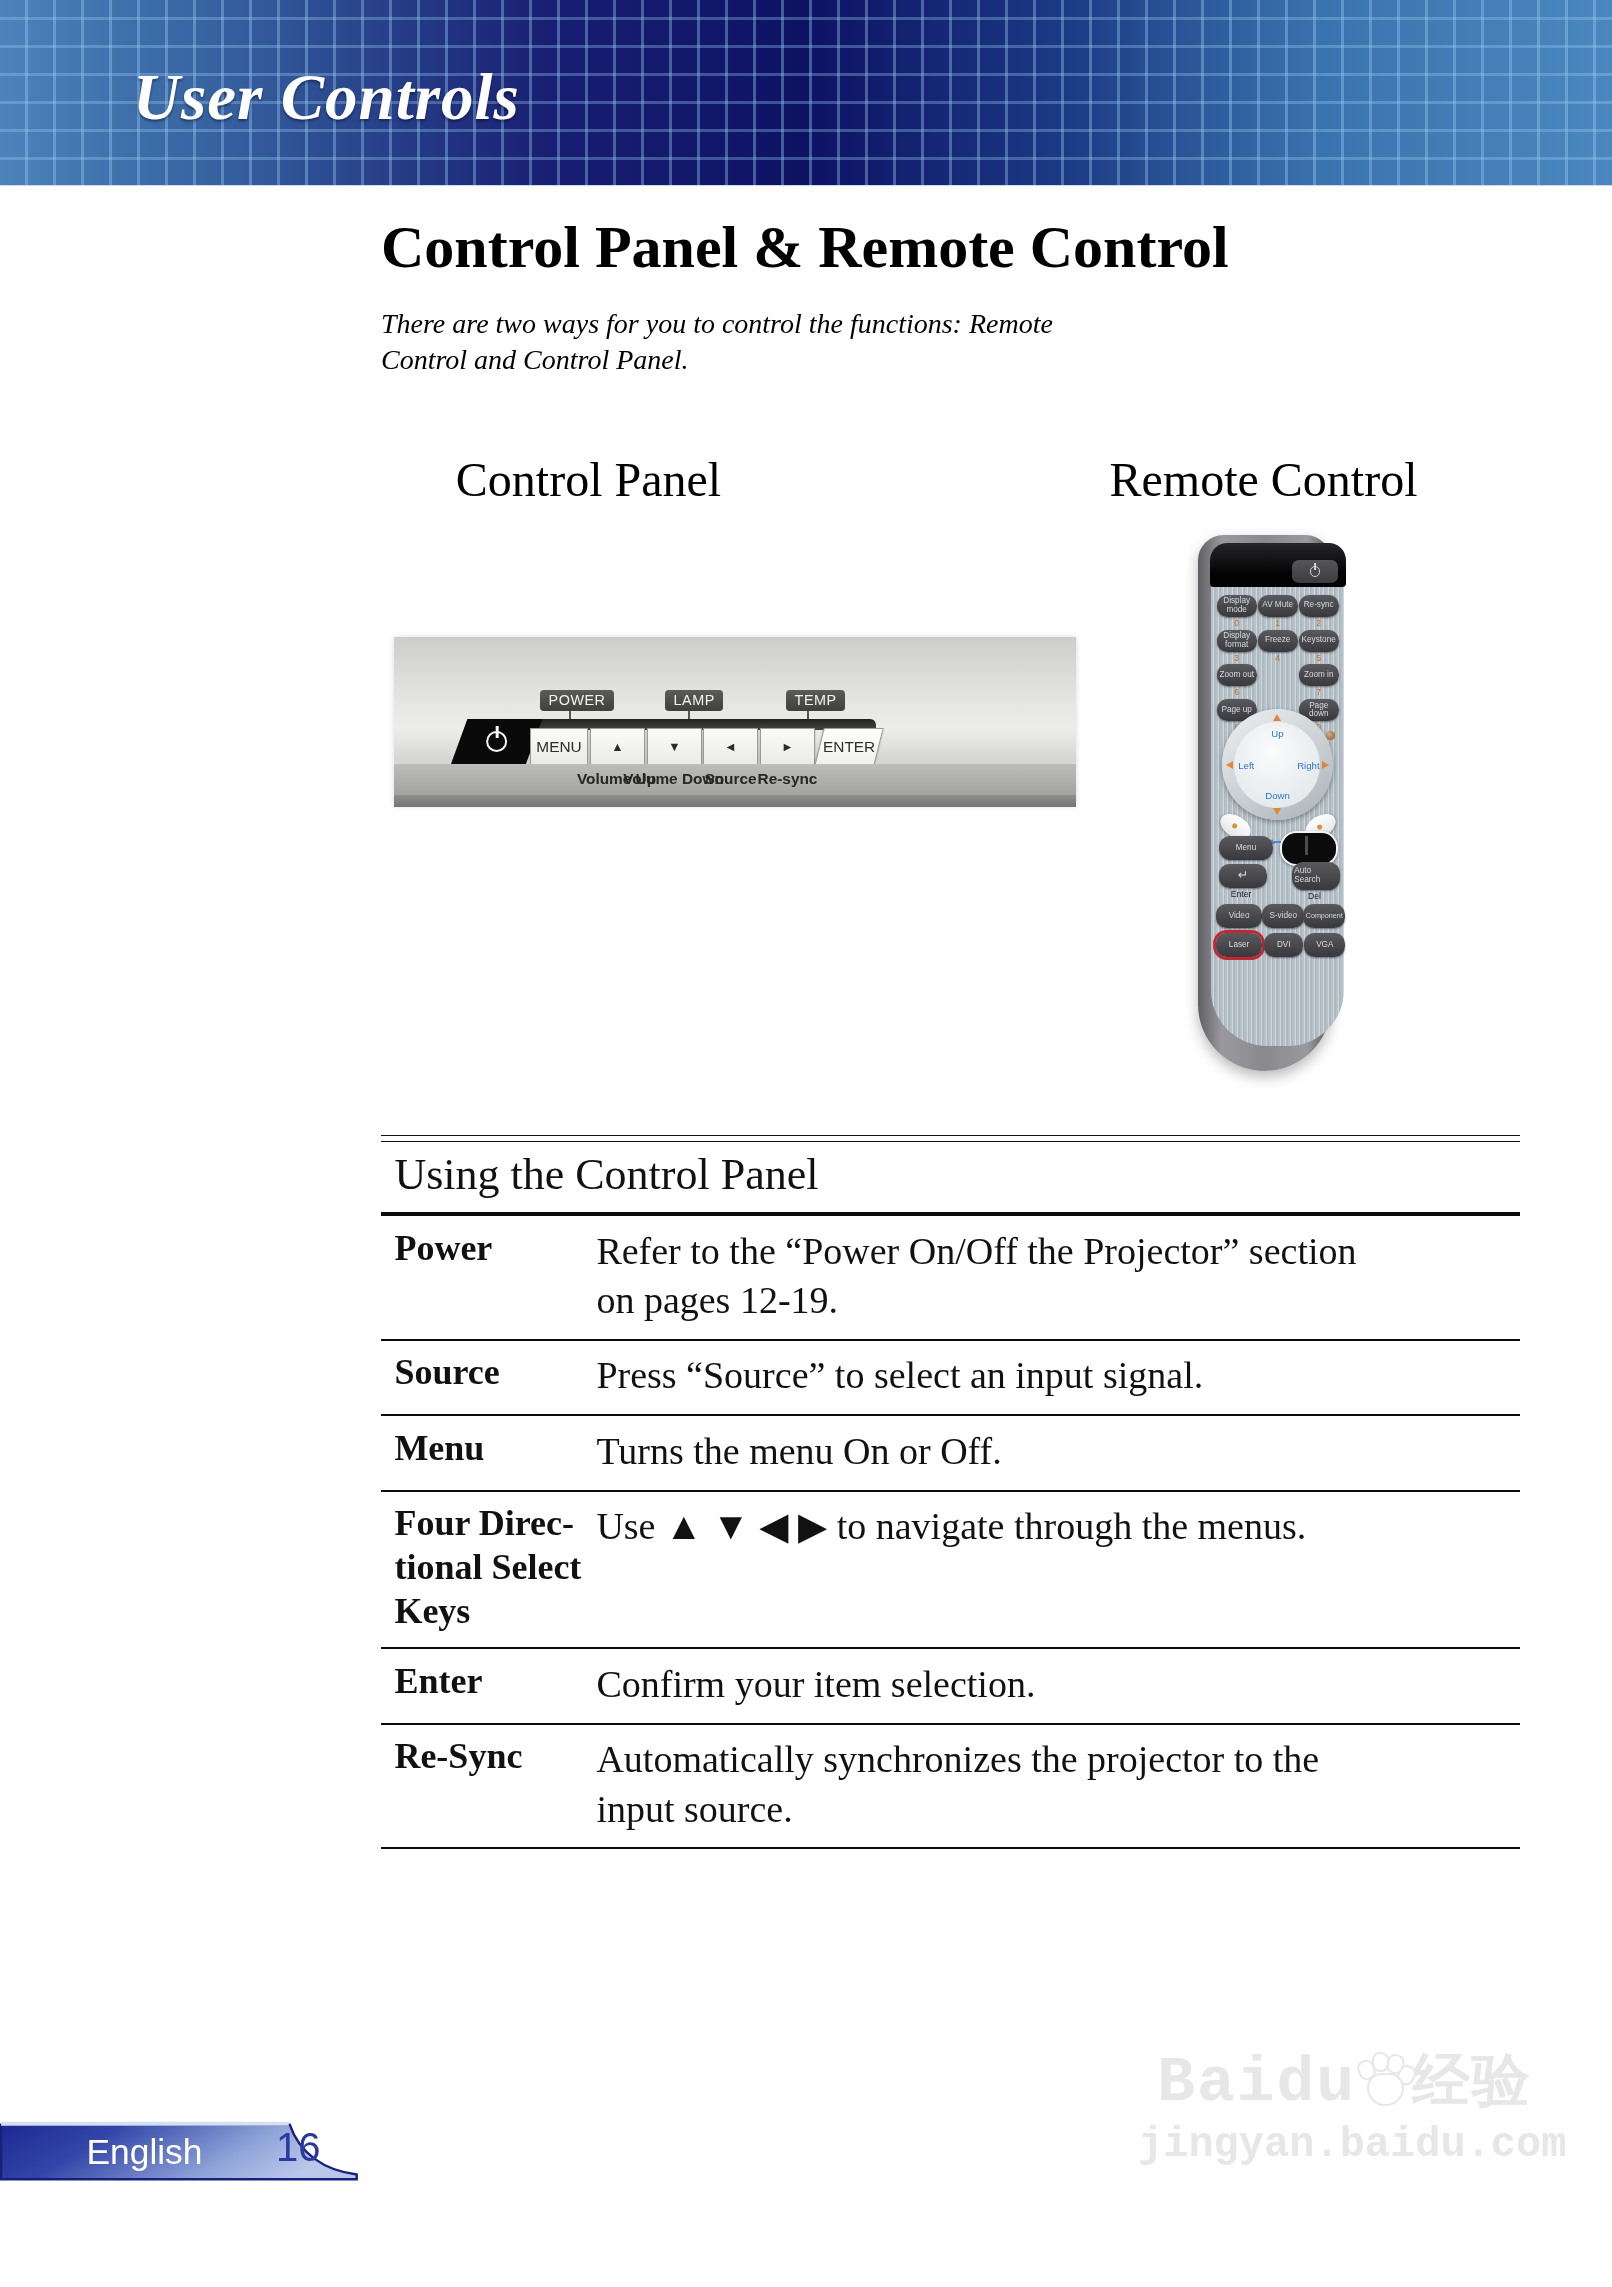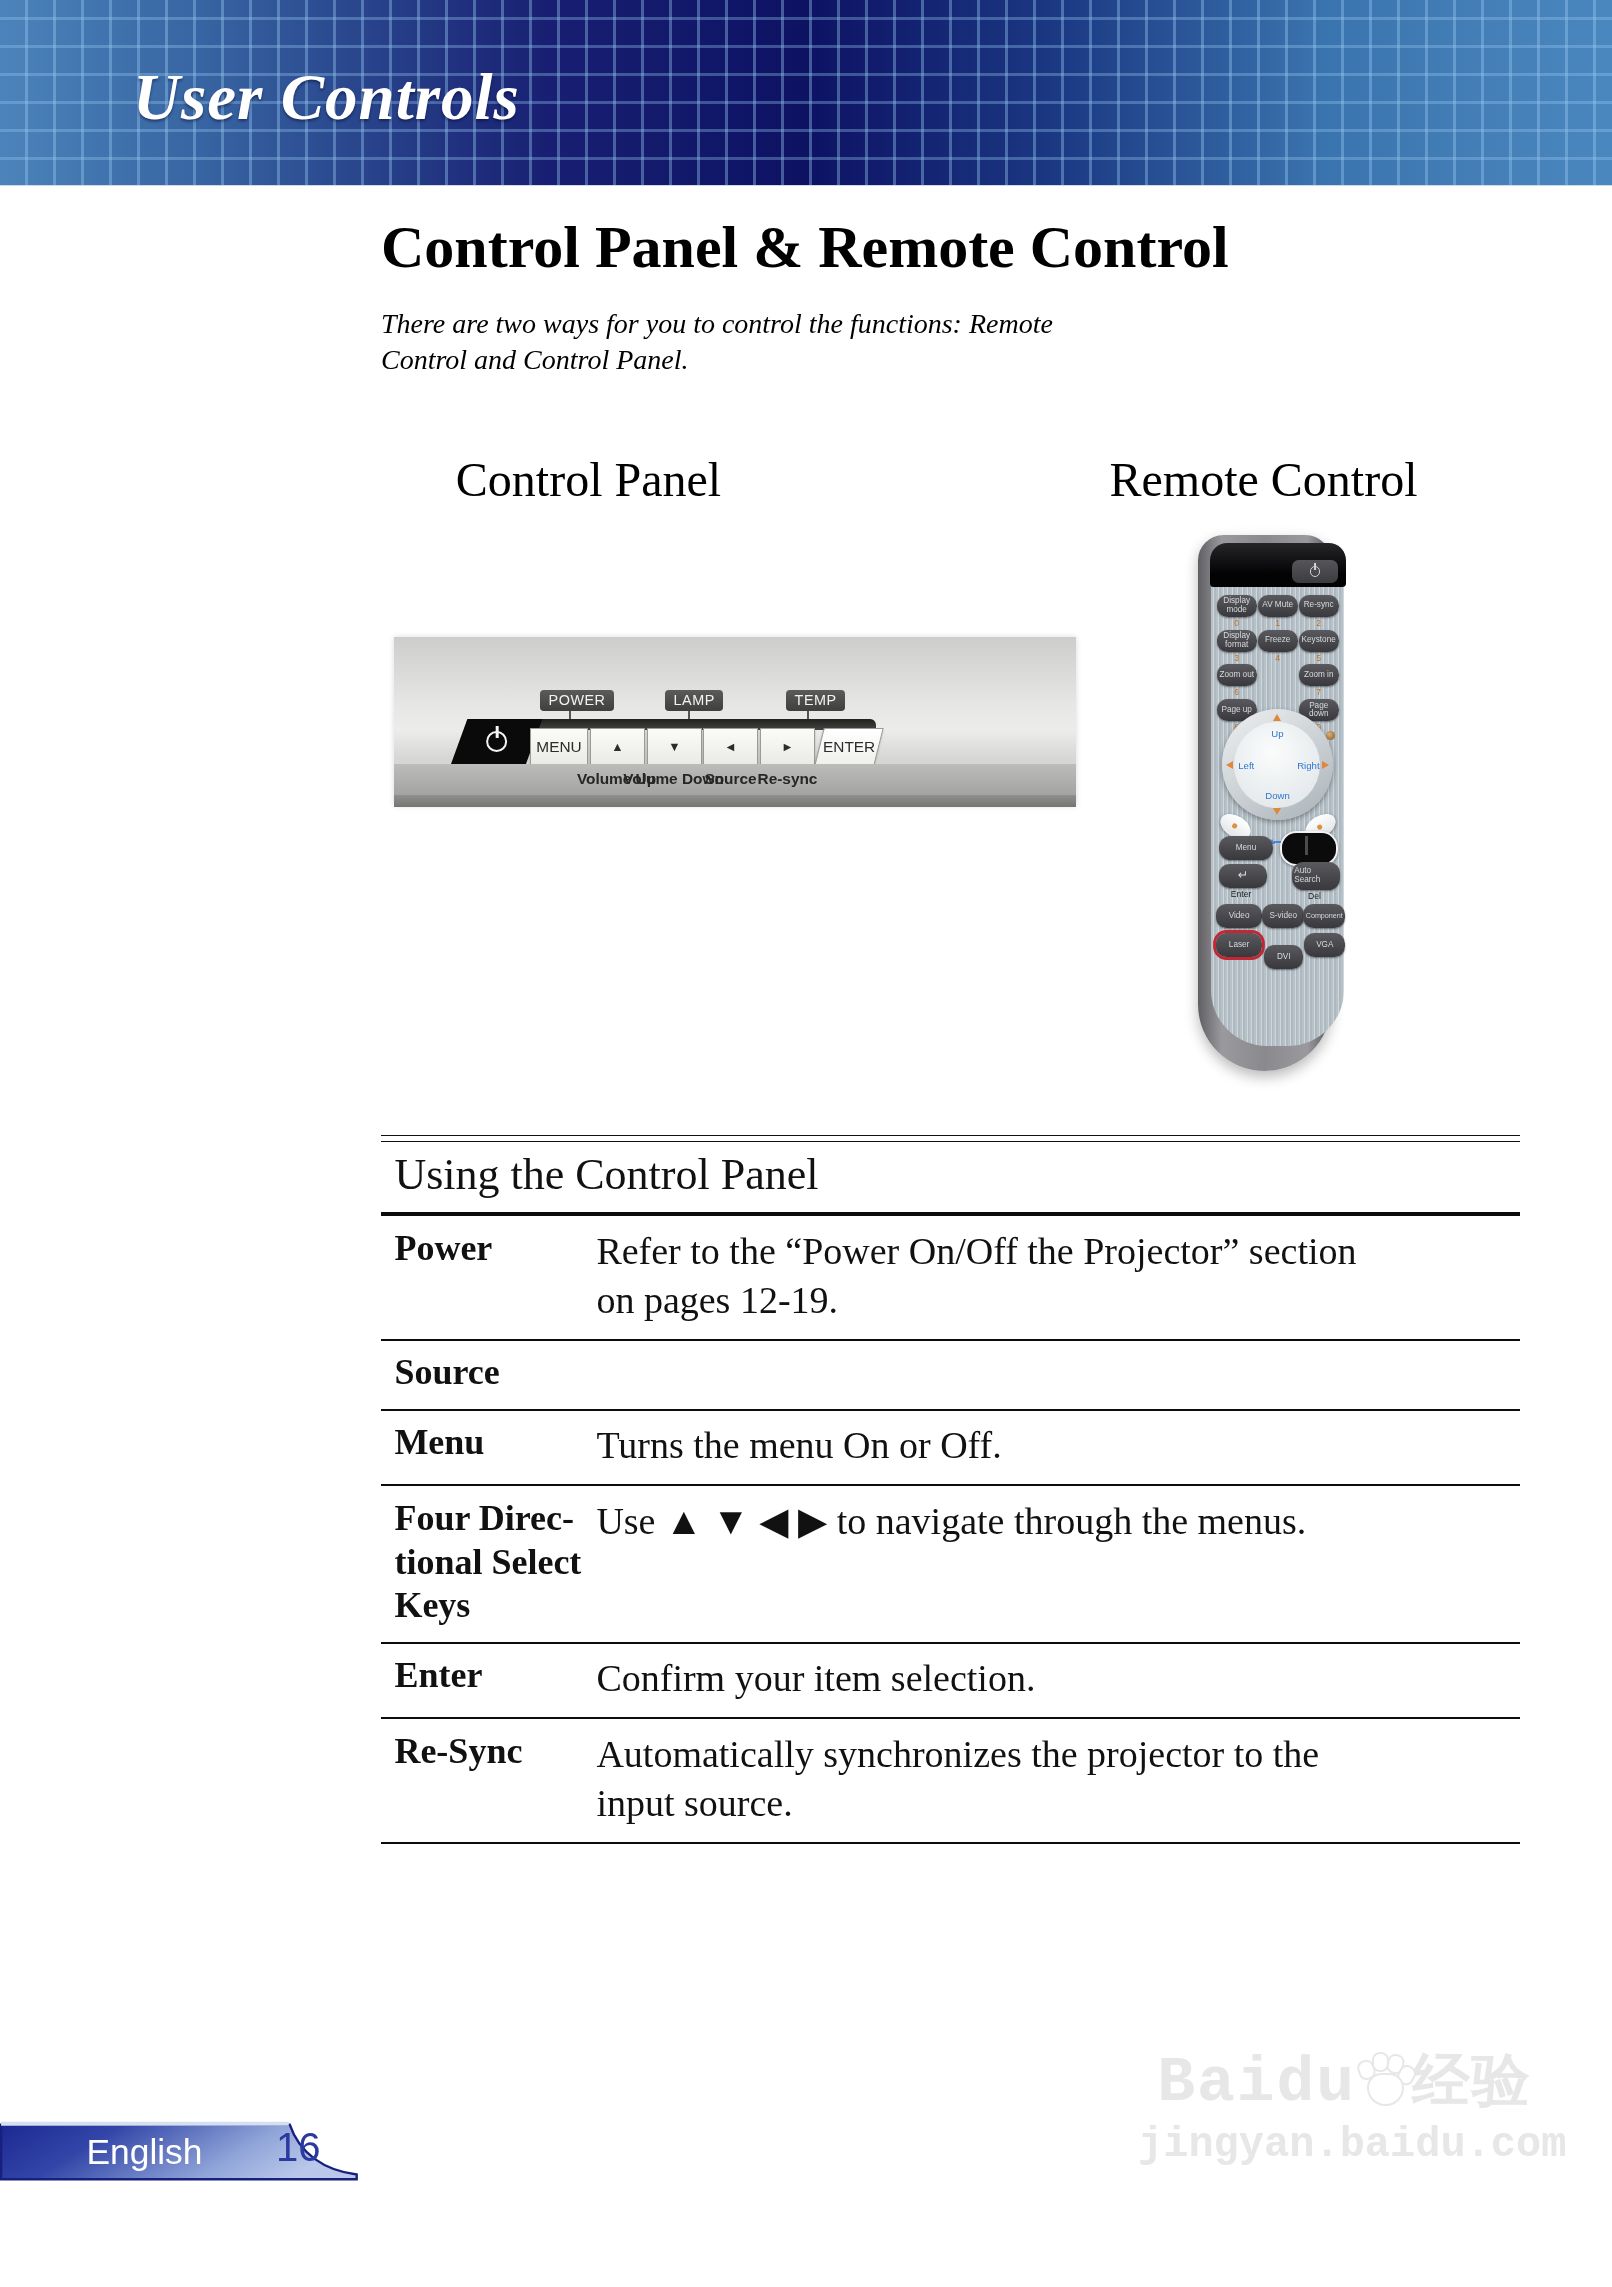--- a/index.html
+++ b/index.html
@@ -118,21 +118,21 @@
     font-size:12.5px;}
   .r-autosearch{position:absolute;left:81px;top:275px;width:44px;height:26px;border-radius:11.5px;}
   .r-underlabel{position:absolute;color:#1c1c1c;font:8.6px "Liberation Sans", sans-serif;text-align:center;}
   .ul-enter{left:7.7px;top:302px;width:44px;}
   .ul-del{left:81px;top:304px;width:44px;}
   .r-ik{position:absolute;height:22px;border-radius:10.6px;}
   .ik-video{left:4.8px;top:317px;width:42px;}
   .ik-svideo{left:51px;top:317px;width:38px;}
   .ik-comp{left:92px;top:317px;width:38px;font-size:7.2px;}
   .ik-laser{left:4.8px;top:346px;width:42px;box-shadow:0 0 0 2.9px #c22733;}
-  .ik-dvi{left:53px;top:358px;width:35px;}
+  .ik-dvi{left:53px;top:346px;width:35px;}
   .ik-vga{left:93px;top:346px;width:37px;}
 
   
   .ctable{position:absolute;left:381px;top:1135px;width:1139px;border-top:1.9px solid #101010;}
   .ct-title{border-top:1.9px solid #101010;margin-top:4.8px;padding:7.7px 0 11.5px 13.4px;
     font-size:44px;border-bottom:4.8px solid #0c0c0c;}
   .ct-row{display:flex;border-bottom:2.9px solid #0c0c0c;padding:10.6px 0 13.4px 0;}
   .ct-key{flex:0 0 202px;padding-left:13.4px;font-weight:bold;font-size:36px;
     line-height:1.22;white-space:pre-line;}
   .ct-desc{flex:1;font-size:38px;line-height:1.30;white-space:pre-line;}
@@ -287,20 +287,21 @@
 
   <section class="ctable">
     <div class="ct-title">Using the Control Panel</div>
     <div class="ct-row">
       <div class="ct-key">Power</div>
       <div class="ct-desc">Refer to the “Power On/Off the Projector” section
 on pages 12-19.</div>
     </div>
     <div class="ct-row">
       <div class="ct-key">Source</div>
+      <div class="ct-desc">Press “Source” to select an input signal.</div>
     </div>
     <div class="ct-row">
       <div class="ct-key">Menu</div>
       <div class="ct-desc">Turns the menu On or Off.</div>
     </div>
     <div class="ct-row">
       <div class="ct-key">Four Direc-
 tional Select
 Keys</div>
       <div class="ct-desc">Use ▲ ▼ ◀ ▶ to navigate through the menus.</div>

